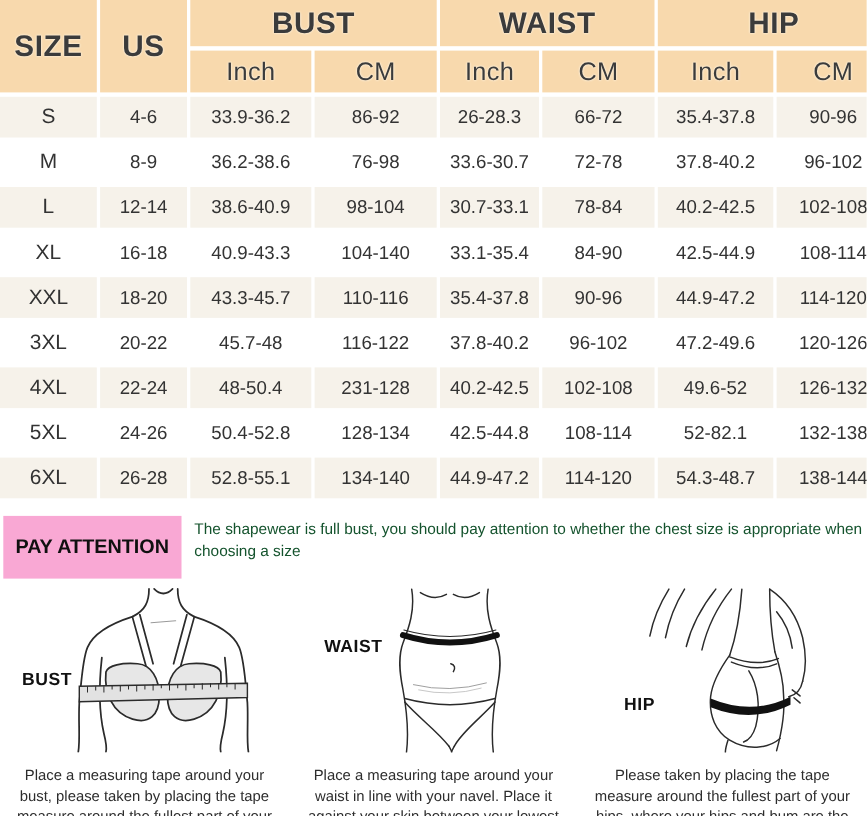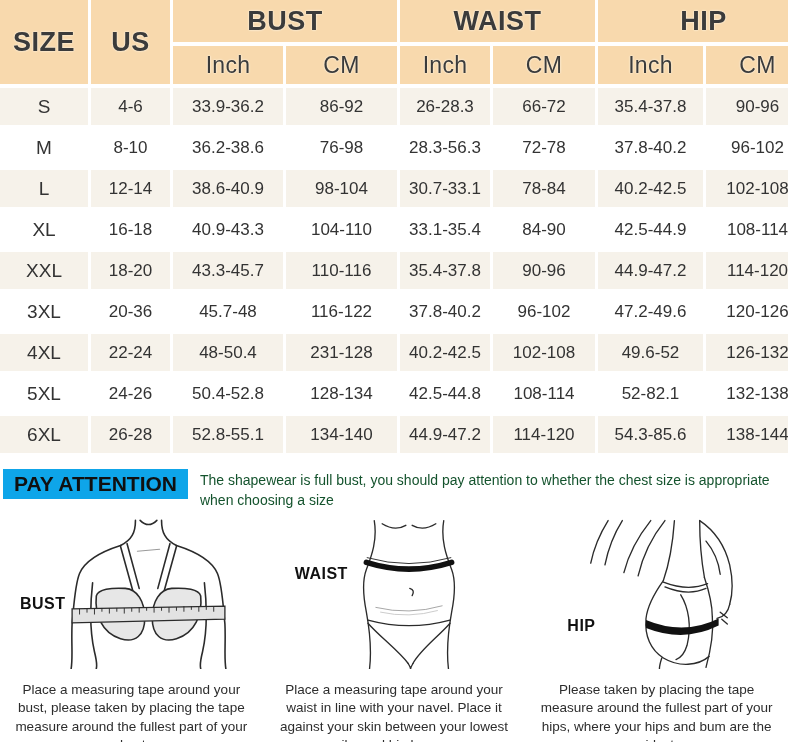--- a/index.html
+++ b/index.html
@@ -19,22 +19,22 @@
   }
   tr.hr1 th{height:42px;font-size:27px;font-weight:bold;letter-spacing:.5px;}
   tr.hr2 th{height:38px;font-size:23px;font-weight:normal;letter-spacing:.3px;}
   td{height:37px;font-size:17px;color:#333;}
   td.size{font-size:19px;}
   tr.odd td{background:#f6f2ea;}
   tr.even td{background:#ffffff;}
   
   .attention{display:flex;align-items:flex-start;gap:12px;margin:12px 0 2px 3px;}
   .attn-label{
-    background:#0ea5e9;color:#101010;font-weight:bold;font-size:21px;
-    padding:3px 11px;white-space:nowrap;
+    background:#f9a8d4;color:#101010;font-weight:bold;font-size:18px;
+    padding:18px 11px;white-space:nowrap;
   }
   .attn-text{font-size:14px;color:#14532d;line-height:1.45;max-width:632px;padding-top:1px;}
   
   .guides{display:flex;margin-top:8px;}
   .guide{width:263px;display:flex;flex-direction:column;align-items:center;position:relative;}
   .fig{position:relative;width:100%;height:152px;display:flex;justify-content:center;align-items:flex-start;}
   .fig svg{display:block;}
   .fig-label{position:absolute;font-weight:bold;font-size:16px;color:#111;letter-spacing:.5px;}
   .g1 .fig-label{left:20px;top:76px;}
   .g2 .fig-label{left:32px;top:46px;}
@@ -88,61 +88,61 @@
       <td>4-6</td>
       <td>33.9-36.2</td>
       <td>86-92</td>
       <td>26-28.3</td>
       <td>66-72</td>
       <td>35.4-37.8</td>
       <td>90-96</td>
     </tr>
     <tr class="even">
       <td class="size">M</td>
-      <td>8-10</td>
+      <td>8-9</td>
       <td>36.2-38.6</td>
       <td>76-98</td>
-      <td>28.3-56.3</td>
+      <td>33.6-30.7</td>
       <td>72-78</td>
       <td>37.8-40.2</td>
       <td>96-102</td>
     </tr>
     <tr class="odd">
       <td class="size">L</td>
       <td>12-14</td>
       <td>38.6-40.9</td>
       <td>98-104</td>
       <td>30.7-33.1</td>
       <td>78-84</td>
       <td>40.2-42.5</td>
       <td>102-108</td>
     </tr>
     <tr class="even">
       <td class="size">XL</td>
       <td>16-18</td>
       <td>40.9-43.3</td>
-      <td>104-110</td>
+      <td>104-140</td>
       <td>33.1-35.4</td>
       <td>84-90</td>
       <td>42.5-44.9</td>
       <td>108-114</td>
     </tr>
     <tr class="odd">
       <td class="size">XXL</td>
       <td>18-20</td>
       <td>43.3-45.7</td>
       <td>110-116</td>
       <td>35.4-37.8</td>
       <td>90-96</td>
       <td>44.9-47.2</td>
       <td>114-120</td>
     </tr>
     <tr class="even">
       <td class="size">3XL</td>
-      <td>20-36</td>
+      <td>20-22</td>
       <td>45.7-48</td>
       <td>116-122</td>
       <td>37.8-40.2</td>
       <td>96-102</td>
       <td>47.2-49.6</td>
       <td>120-126</td>
     </tr>
     <tr class="odd">
       <td class="size">4XL</td>
       <td>22-24</td>
@@ -163,21 +163,21 @@
       <td>52-82.1</td>
       <td>132-138</td>
     </tr>
     <tr class="odd">
       <td class="size">6XL</td>
       <td>26-28</td>
       <td>52.8-55.1</td>
       <td>134-140</td>
       <td>44.9-47.2</td>
       <td>114-120</td>
-      <td>54.3-85.6</td>
+      <td>54.3-48.7</td>
       <td>138-144</td>
     </tr>
   </tbody>
     </table>
 
   <div class="attention">
     <div class="attn-label">PAY ATTENTION</div>
     <div class="attn-text">The shapewear is full bust, you should pay attention to whether the chest size is appropriate when choosing a size</div>
   </div>
 

